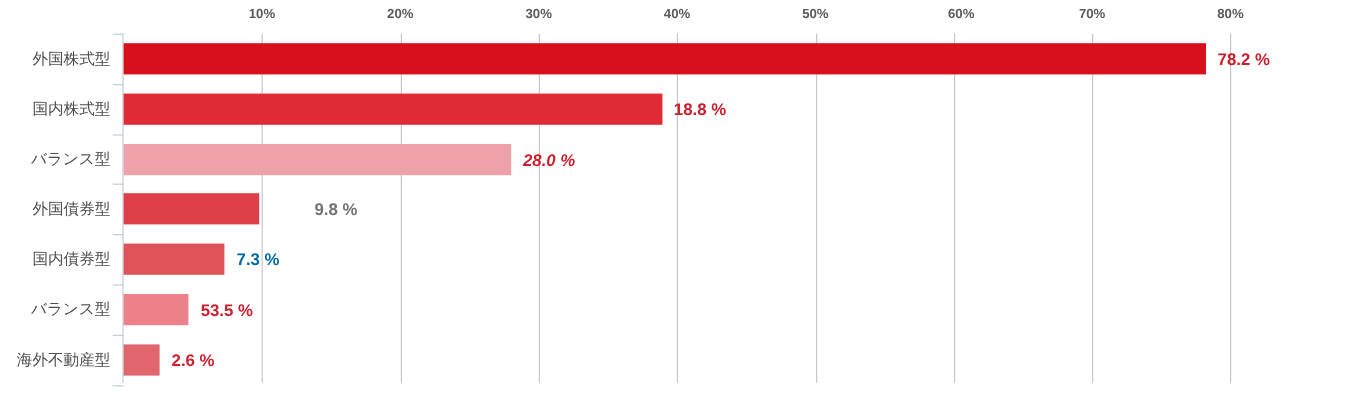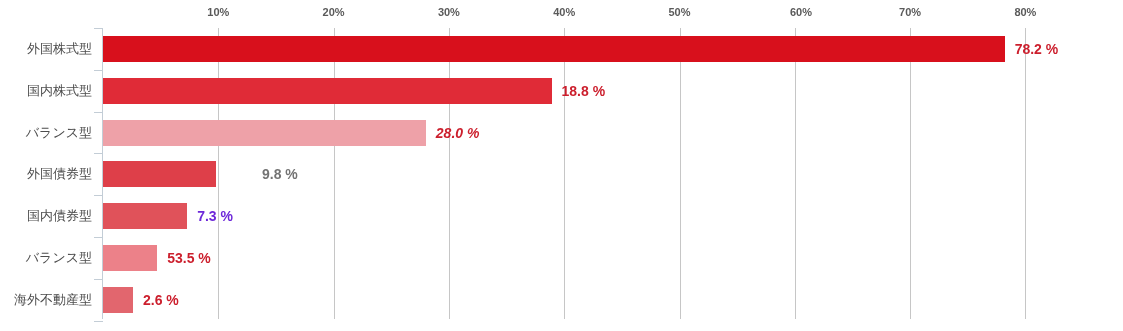--- a/index.html
+++ b/index.html
@@ -132,18 +132,18 @@
       <div class="bar" style="top: 161.4px; width: 112.994px; background: rgb(222, 63, 73);"></div>
       <div class="bar" style="top: 203.2px; width: 84.169px; background: rgb(224, 82, 90);"></div>
       <div class="bar" style="top: 245px; width: 54.191px; background: rgb(236, 129, 137);"></div>
       <div class="bar" style="top: 286.8px; width: 29.978px; background: rgb(226, 102, 110);"></div>
     </div>
   <div id="vlabels">
       <div class="vlabel" style="left: 1014.65px; top: 49px; color: rgb(204, 31, 45);">78.2 %</div>
       <div class="vlabel" style="left: 561.517px; top: 90.8px; color: rgb(204, 31, 45);">18.8 %</div>
       <div class="vlabel" style="left: 435.84px; top: 132.6px; color: rgb(204, 31, 45); font-style: italic;">28.0 %</div>
       <div class="vlabel" style="left: 225.994px; top: 174.4px; color: #737373; margin-left: 36px;">9.8 %</div>
-      <div class="vlabel" style="left: 197.169px; top: 216.2px; color: #6d28d9;">7.3 %</div>
+      <div class="vlabel" style="left: 197.169px; top: 216.2px; color: #0369a1;">7.3 %</div>
       <div class="vlabel" style="left: 167.191px; top: 258px; color: rgb(204, 31, 45);">53.5 %</div>
       <div class="vlabel" style="left: 142.978px; top: 299.8px; color: rgb(204, 31, 45);">2.6 %</div>
     </div>
 
 </div>
 
 </body></html>

